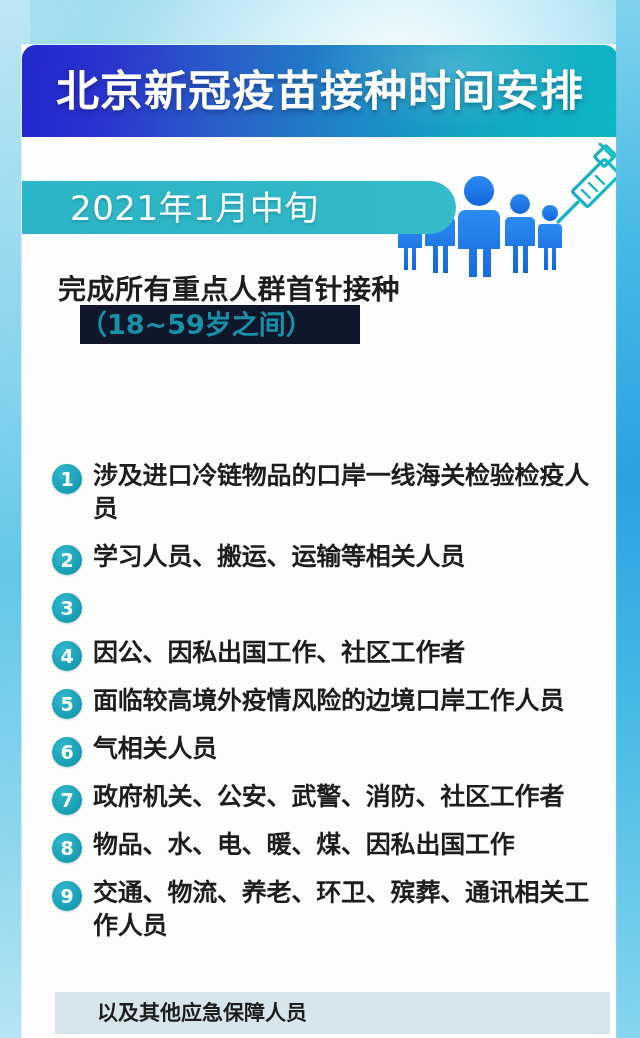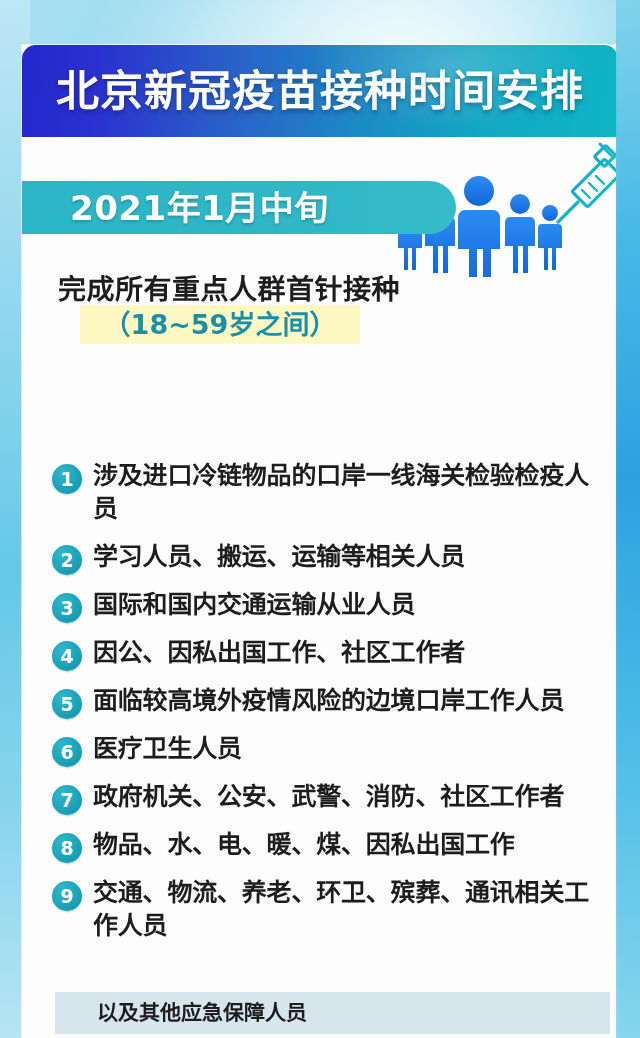--- a/index.html
+++ b/index.html
@@ -94,21 +94,21 @@
     min-width: 340px;
     padding: 0 46px 0 48px;
     display: inline-flex;
     align-items: center;
     background: linear-gradient(90deg, #2cb5c6 0%, #2fb7c7 60%, #35bcca 100%);
     border-radius: 0 27px 27px 0;
   }
   .date-text {
     color: #ffffff;
     font-size: 34px;
-    font-weight: 700;
+    font-weight: 400;
     letter-spacing: .5px;
     line-height: 1;
     text-shadow: 0 2px 3px rgba(0,60,80,.25);
     white-space: nowrap;
   }
 
   
   .headline {
     position: absolute;
     left: 36px;
@@ -122,24 +122,23 @@
     margin-top: 16px;
   }
 
   
   .age-bar {
     position: absolute;
     left: 58px;
     top: 168px;
     width: 280px;
     height: 39px;
-    background: #fef9c3;
+    background: #0f172a;
     display: flex;
     align-items: center;
-    justify-content: center;
   }
   .age-text {
     color: #1890a8;
     font-size: 27px;
     font-weight: 700;
     line-height: 1;
     white-space: nowrap;
   }
 
   
@@ -288,36 +287,35 @@
           <div class="item-text">涉及进口冷链物品的口岸一线海关检验检疫人员</div>
         </div>
 
         <div class="list-item">
           <div class="badge">2</div>
           <div class="item-text">学习人员、搬运、运输等相关人员</div>
         </div>
 
         <div class="list-item">
           <div class="badge">3</div>
-          <div class="item-text">国际和国内交通运输从业人员</div>
         </div>
 
         <div class="list-item">
           <div class="badge">4</div>
           <div class="item-text">因公、因私出国工作、社区工作者</div>
         </div>
 
         <div class="list-item">
           <div class="badge">5</div>
           <div class="item-text">面临较高境外疫情风险的边境口岸工作人员</div>
         </div>
 
         <div class="list-item">
           <div class="badge">6</div>
-          <div class="item-text">医疗卫生人员</div>
+          <div class="item-text">气相关人员</div>
         </div>
 
         <div class="list-item">
           <div class="badge">7</div>
           <div class="item-text">政府机关、公安、武警、消防、社区工作者</div>
         </div>
 
         <div class="list-item">
           <div class="badge">8</div>
           <div class="item-text">物品、水、电、暖、煤、因私出国工作</div>

